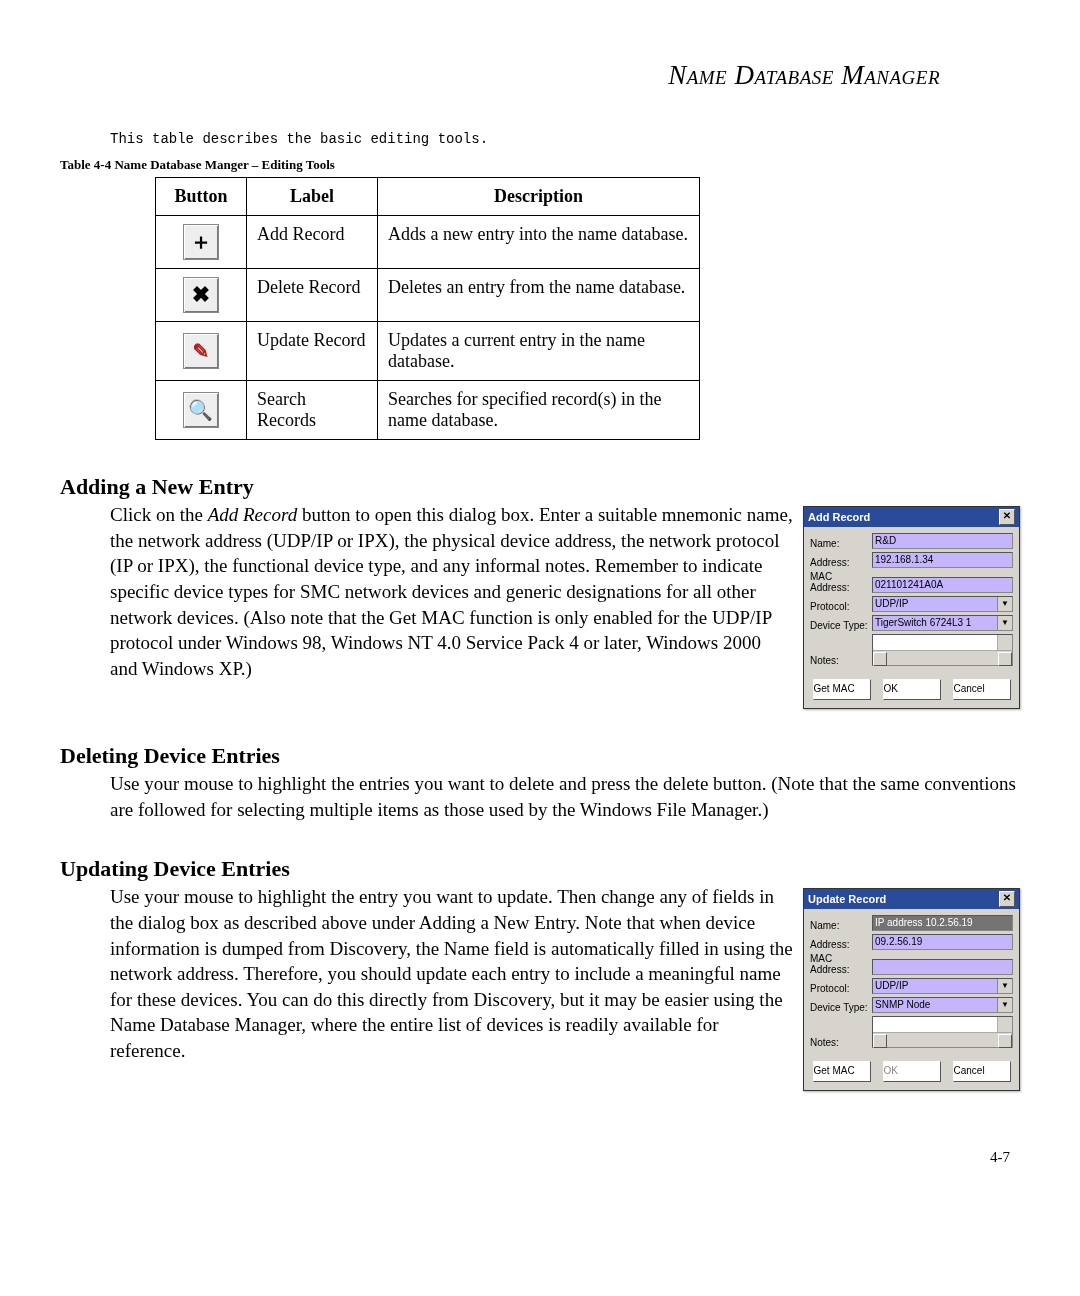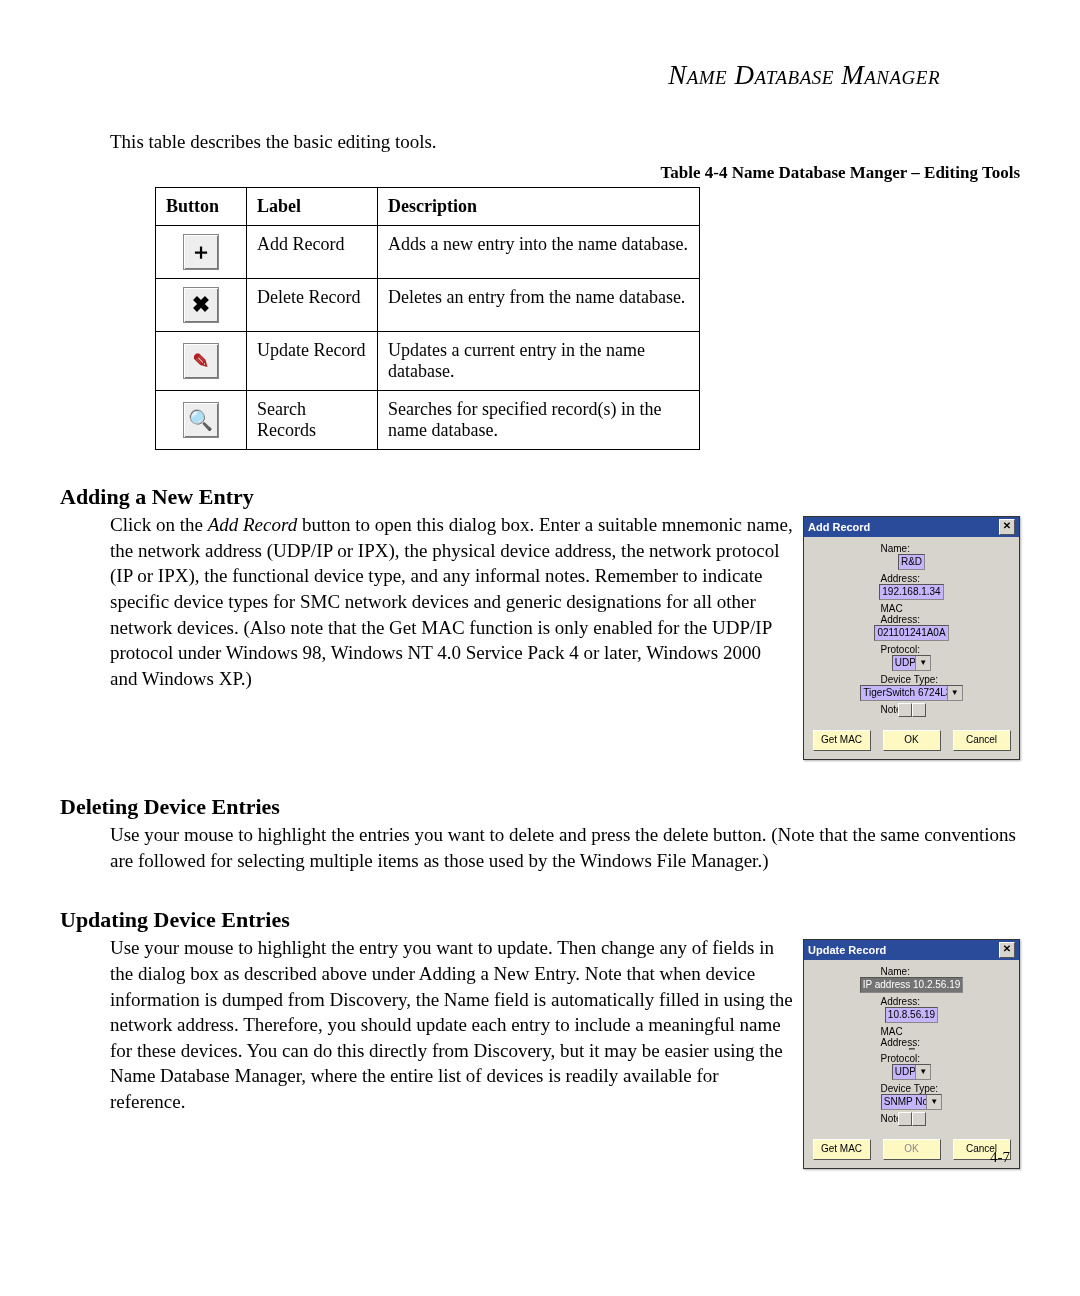--- a/index.html
+++ b/index.html
@@ -20,43 +20,45 @@
     text-align: right;
     font-variant: small-caps;
     font-style: italic;
     font-size: 27px;
     letter-spacing: 0.5px;
     margin-bottom: 40px;
     margin-right: 80px;
   }
   .intro {
     margin-left: 50px;
-    font-size: 19px;
+    font-size: 14px;
+    font-family: Liberation Mono, monospace;
   }
   .table-caption {
-    text-align: right;
-    font-weight: bold;
-    font-size: 17px;
+    text-align: left;
+    font-weight: bold;
+    font-size: 13px;
     margin-top: 10px;
     margin-bottom: 4px;
   }
   table.tools {
     border-collapse: collapse;
     margin-left: 95px;
     width: 545px;
   }
   table.tools th, table.tools td {
     border: 1px solid #000;
     padding: 8px 10px;
     vertical-align: top;
     font-size: 18px;
     text-align: left;
   }
   table.tools th {
     font-weight: bold;
+    text-align: center;
   }
   table.tools th.col-btn { width: 70px; }
   table.tools th.col-label { width: 110px; }
   table.tools td.icon-cell { text-align: center; vertical-align: middle; }
   .tool-icon {
     display: inline-block;
     width: 34px;
     height: 34px;
     border: 1px solid #888;
     background: #eee;
@@ -118,23 +120,22 @@
     border-right-color: #555;
     border-bottom-color: #555;
     font-size: 10px;
     font-weight: bold;
   }
   .dlg .body {
     padding: 6px 6px 4px 6px;
   }
   .dlg .row {
     display: flex;
-    align-items: center;
+    align-items: flex-end;
     margin-bottom: 3px;
-    flex-direction: column;
   }
   .dlg .row label {
     width: 62px;
     font-size: 10px;
   }
   .dlg .row .field {
     flex: 1;
     height: 14px;
     background: #c4b5fd;
     border: 1px solid #888;
@@ -203,27 +204,27 @@
   .dlg .row .notes .sb-h::after { right: 0; }
   .dlg .buttons {
     display: flex;
     justify-content: center;
     gap: 12px;
     padding: 6px 6px 8px 6px;
   }
   .dlg .btn {
     width: 56px;
     height: 19px;
-    background: #fef9c3;
+    background: #ffffff;
     border: 1px solid #fff;
     border-right-color: #555;
     border-bottom-color: #555;
     font-size: 10px;
     line-height: 17px;
-    text-align: center;
+    text-align: left;
   }
   .dlg .btn.disabled { color: #888; }
 
   .footer {
     position: absolute;
     bottom: 130px;
     right: 70px;
     font-size: 15px;
   }
 </style>
@@ -328,21 +329,21 @@
       <span>Update Record</span>
       <span class="xbtn">✕</span>
     </div>
     <div class="body">
       <div class="row">
           <label>Name:</label>
           <div class="field sel">IP address 10.2.56.19</div>
         </div>
       <div class="row">
           <label>Address:</label>
-          <div class="field">10.8.56.19</div>
+          <div class="field">09.2.56.19</div>
         </div>
       <div class="row">
           <label>MAC Address:</label>
           <div class="field"></div>
         </div>
       <div class="row">
           <label>Protocol:</label>
           <div class="field dropdown">UDP/IP</div>
         </div>
       <div class="row">

